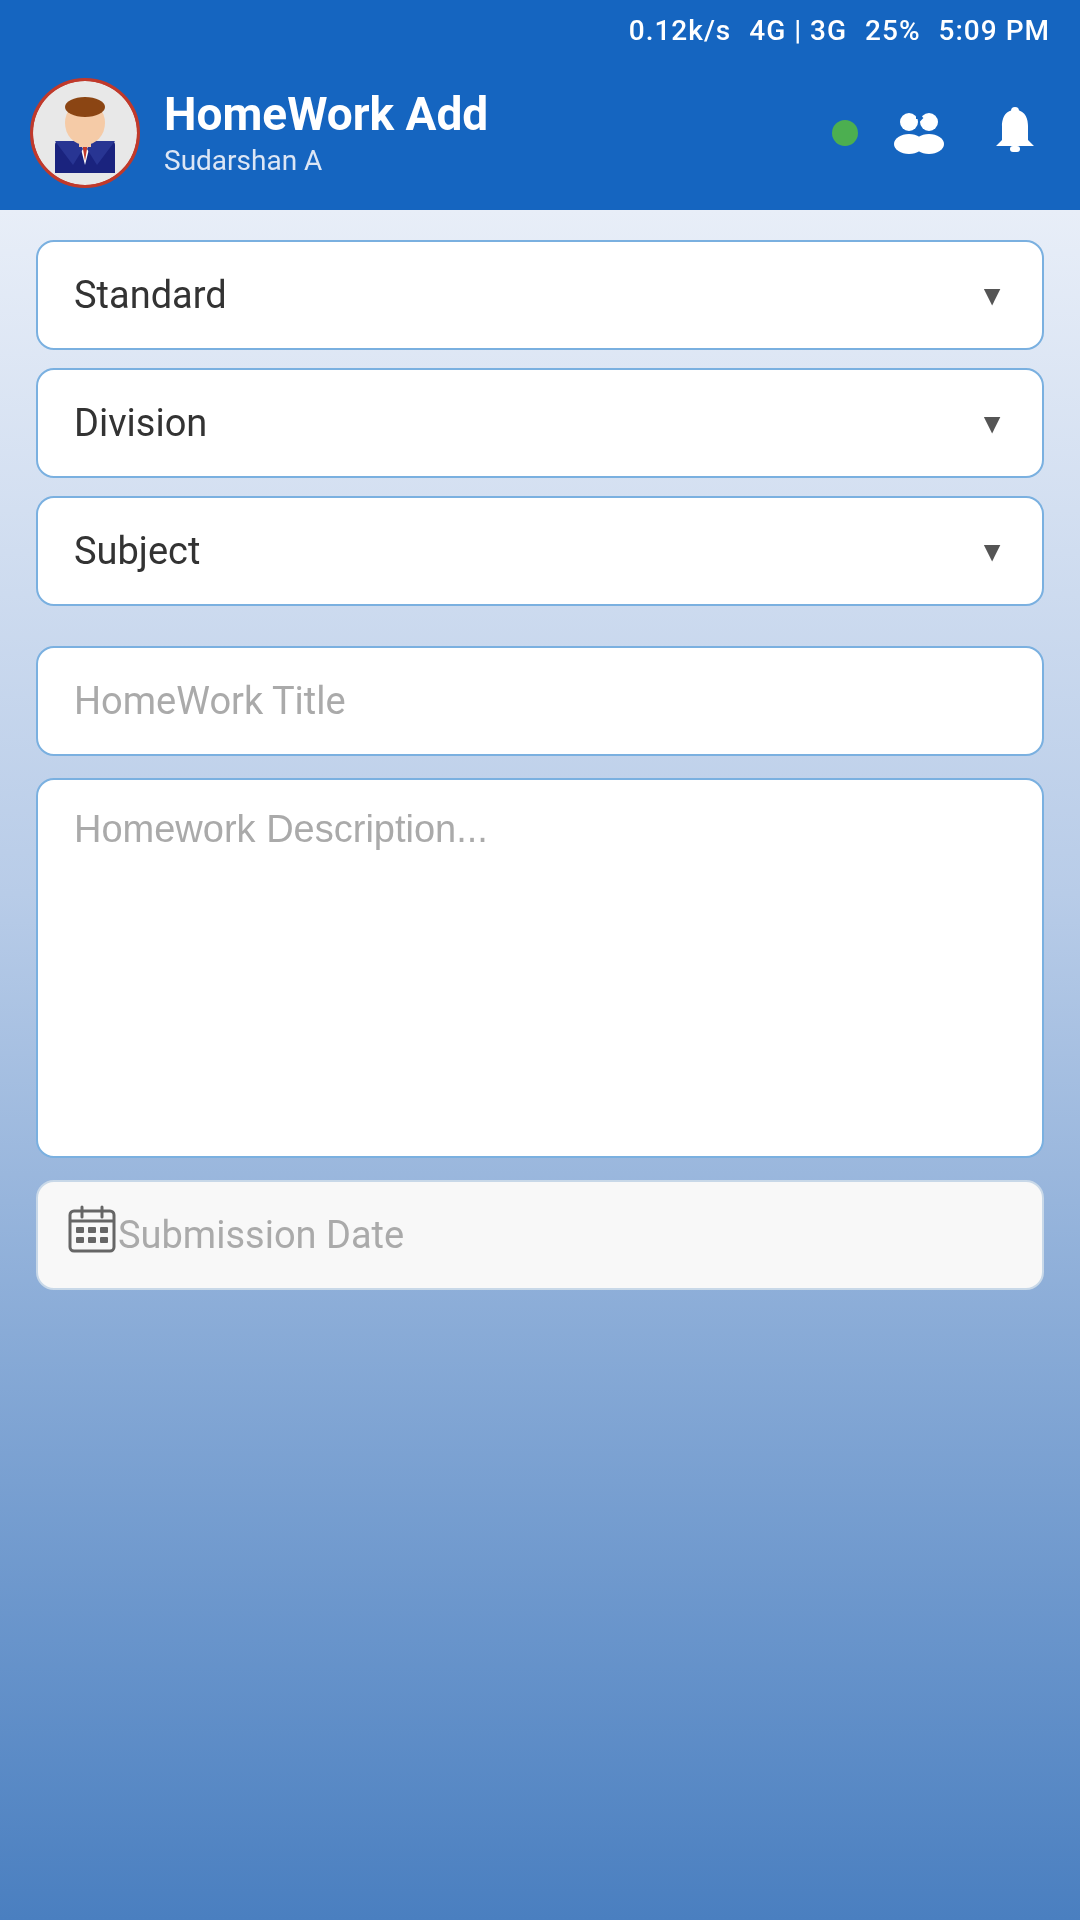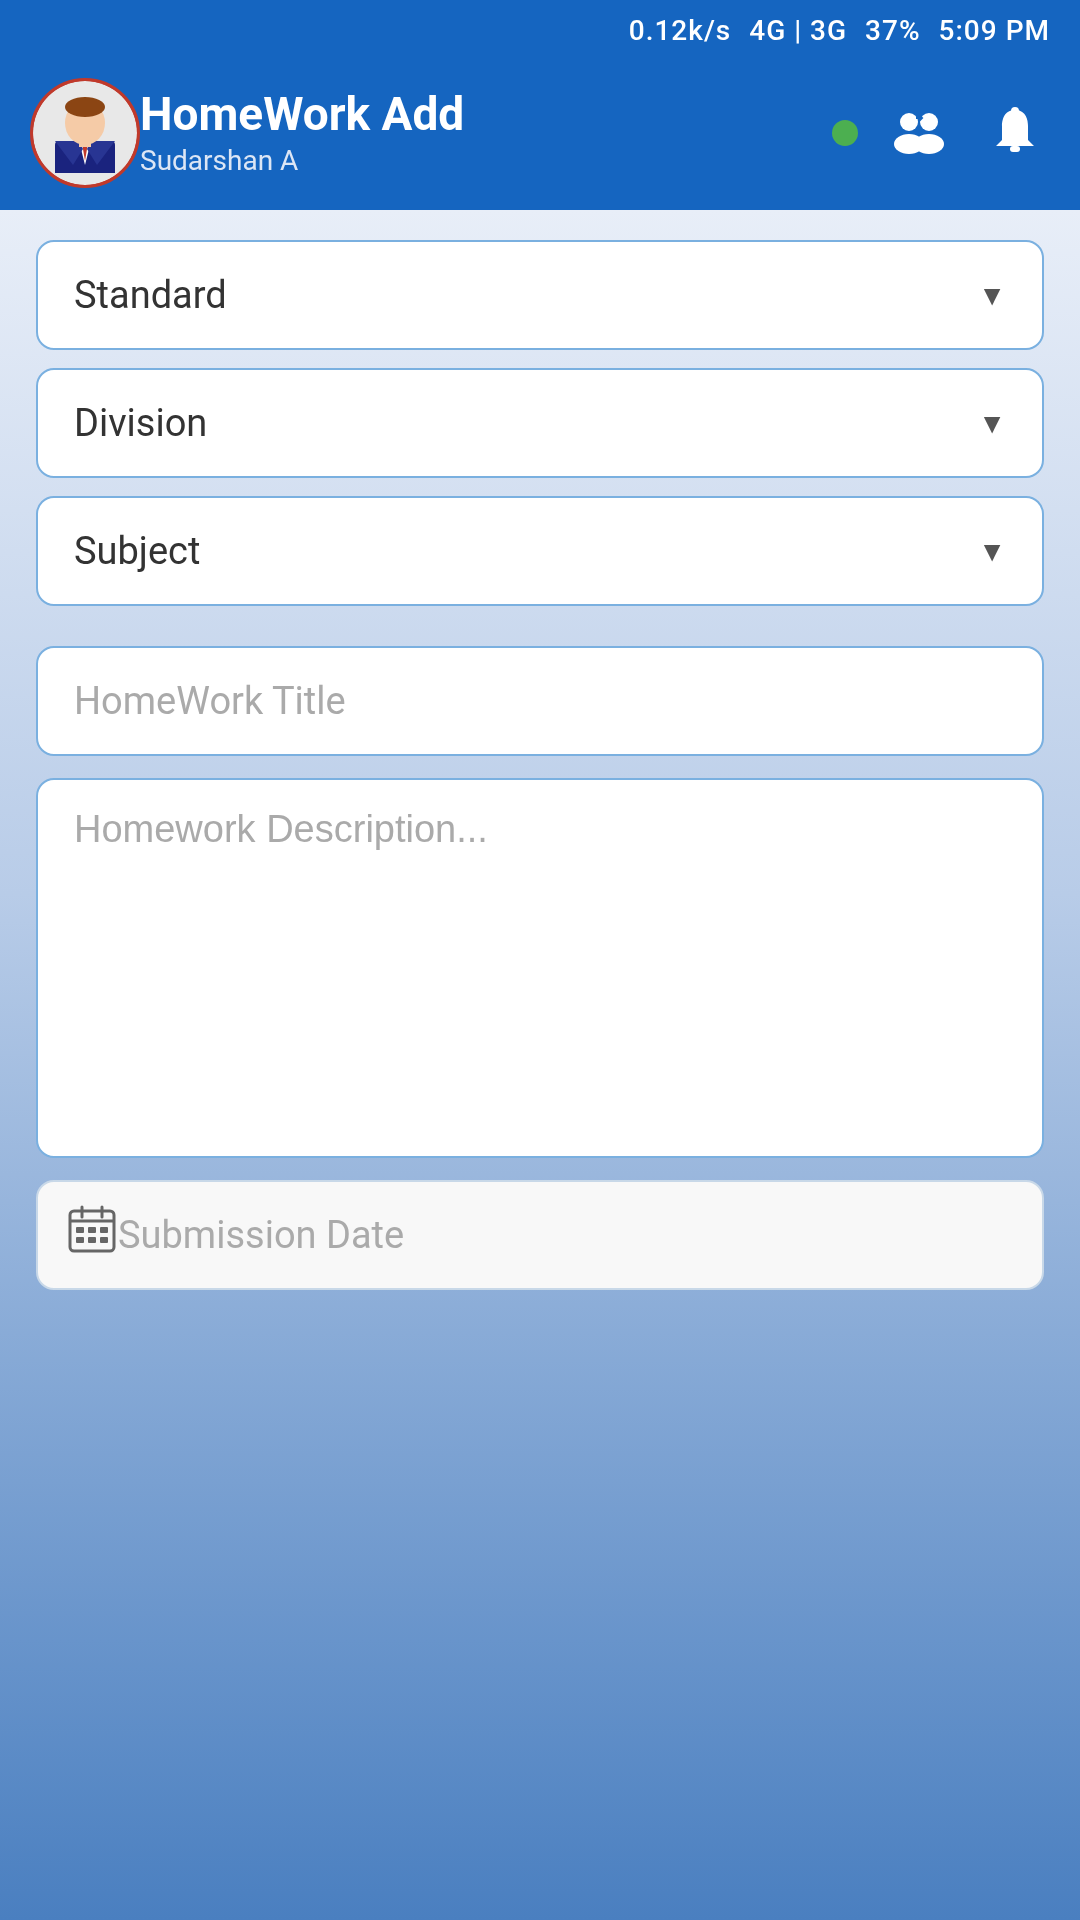--- a/index.html
+++ b/index.html
@@ -36,20 +36,21 @@
       letter-spacing: 1px;
     }
 
     
     .header {
       width: 100%;
       background: #1565C0;
       padding: 18px 30px 22px 30px;
       display: flex;
       align-items: center;
+      gap: 24px;
     }
 
     .avatar-container {
       width: 110px;
       height: 110px;
       border-radius: 55px;
       border: 3px solid #c0392b;
       background: #c0392b;
       display: flex;
       align-items: center;
@@ -224,21 +225,21 @@
       width: 80px;
       height: 80px;
     }
   </style>
 </head>
 <body>
 
 <div class="status-bar">
   <span class="status-bar-text">0.12k/s</span>
   <span class="status-bar-text">4G | 3G</span>
-  <span class="status-bar-text">37%</span>
+  <span class="status-bar-text">25%</span>
   <span class="status-bar-text">5:09 PM</span>
 </div>
 
 <div class="header">
   <div class="avatar-container">
     <div class="avatar-inner">
       <svg class="person-svg" viewBox="0 0 80 80" xmlns="http://www.w3.org/2000/svg">
 
         <rect x="10" y="48" width="60" height="40" rx="4" fill="#1a237e"></rect>
 

